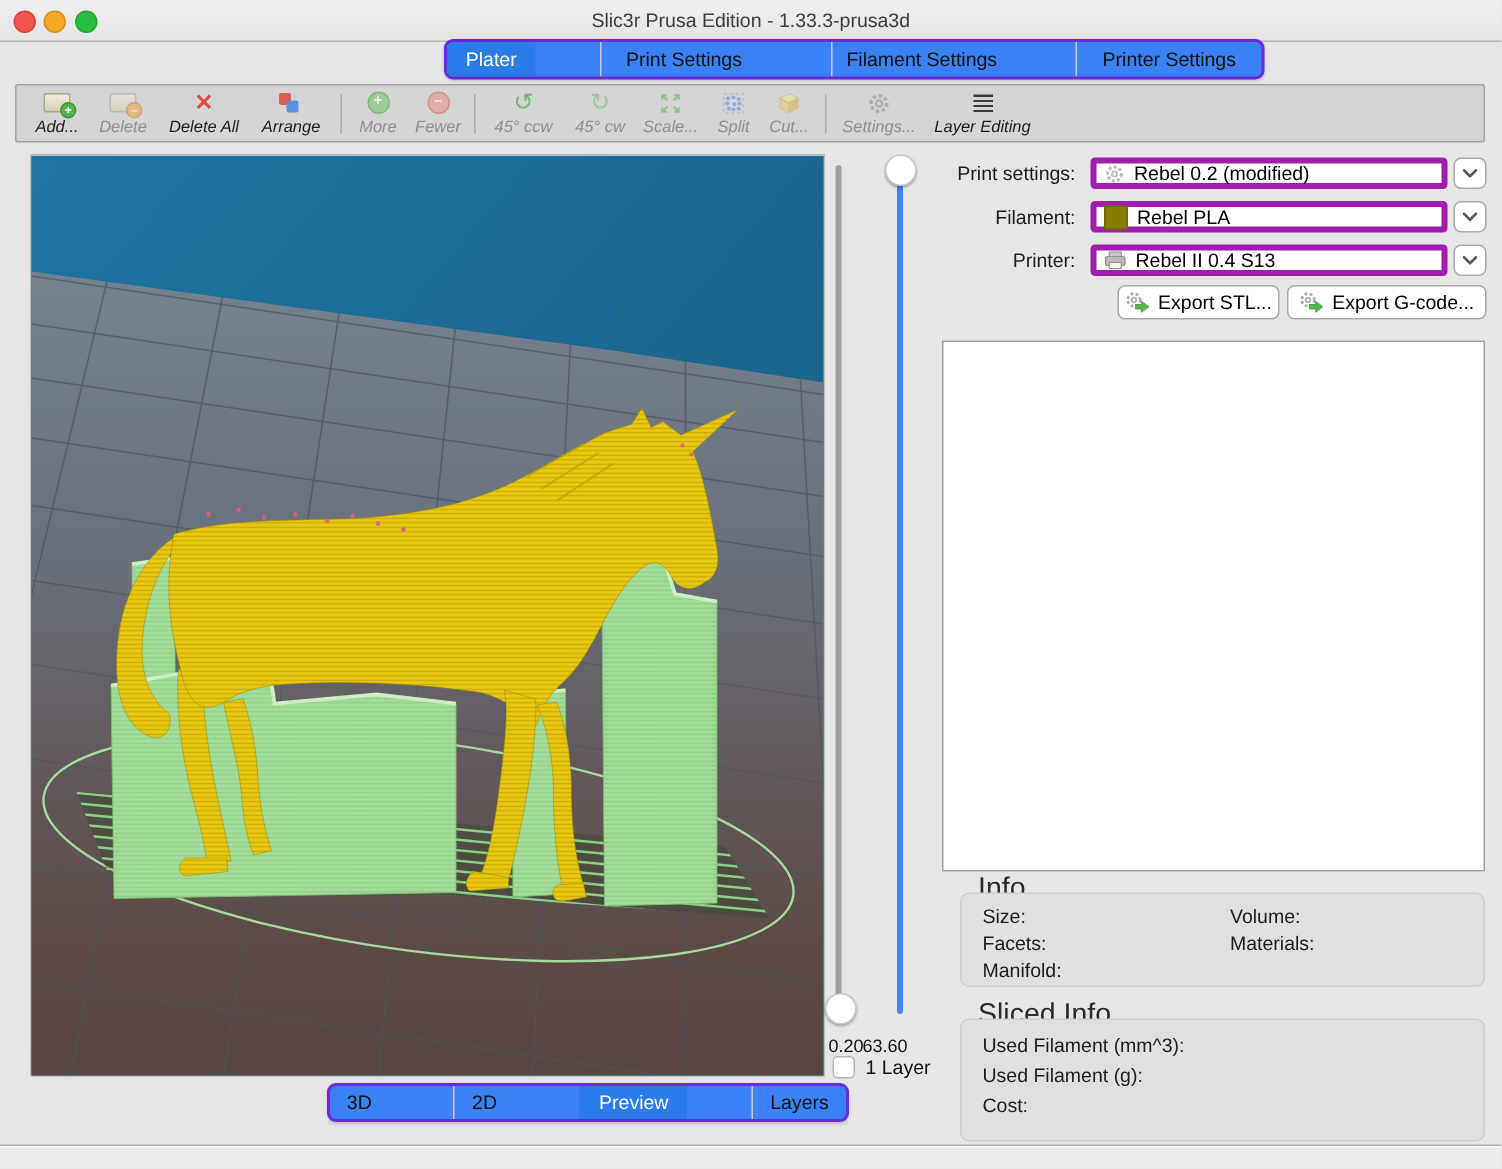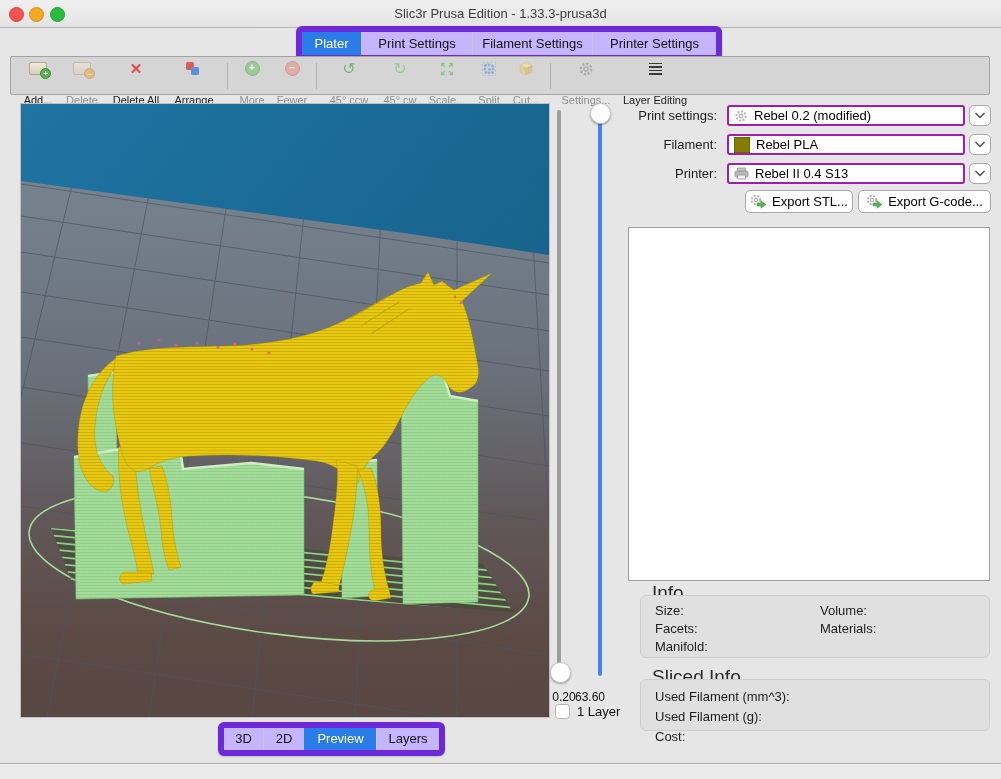--- a/index.html
+++ b/index.html
@@ -8,50 +8,50 @@
   .abs{position:absolute;}
   
   .titlebar{left:0;top:0;width:1001px;height:27px;background:linear-gradient(#efefef,#e4e4e4);
             border-bottom:1px solid #b5b5b5;}
   .title{width:100%;text-align:center;line-height:27px;font-size:13px;color:#3d3d3d;}
   .tl{width:13px;height:13px;border-radius:50%;top:7px;}
   .tl.red{left:9px;background:#f2544d;border:0.5px solid #d9443e;}
   .tl.yellow{left:29px;background:#f5a823;border:0.5px solid #d98f1c;}
   .tl.green{left:50px;background:#28bd41;border:0.5px solid #1fa534;}
   
-  .seg{display:flex;background:#c4b5fd;border:6px solid #6d28d9;border-radius:6px;overflow:hidden;
-       box-shadow:0 1px 2px rgba(0,0,0,.18);}
+  .seg{display:flex;background:#3b82f6;border:2px solid #6d28d9;border-radius:6px;overflow:hidden;
+       box-shadow:0 1px 2px rgba(0,0,0,.18);gap:43px;}
   .seg .s{font-size:13px;color:#111;text-align:center;border-left:1px solid #c9c9c9;cursor:default;}
   .seg .s:first-child{border-left:none;}
   .seg .s.sel{background:#2a7de9;color:#fff;border-left-color:#2a7de9;}
   
   .toolbar{left:10px;top:56px;width:978px;height:37px;background:#d5d5d5;
            border:1px solid #a3a3a3;border-radius:2px;}
   .titem{position:absolute;top:2px;text-align:center;}
   .titem .ic{height:19px;display:flex;align-items:center;justify-content:center;}
-  .titem .lb{font-size:11px;color:#1d1d1d;white-space:nowrap;margin-top:16px;}
+  .titem .lb{font-size:11px;color:#1d1d1d;white-space:nowrap;margin-top:1px;font-style:italic;}
   .titem.dis .lb{color:#8f8f8f;}
   .tsep{position:absolute;top:6px;width:1px;height:26px;background:#aeaeae;}
   .boxic{width:16px;height:11px;background:linear-gradient(#f1ebdb,#d8cfba);
          border:1px solid #b1a78c;border-radius:2px;position:relative;}
   .badge{position:absolute;right:-5px;bottom:-5px;width:9px;height:9px;border-radius:50%;
          color:#fff;font:bold 8px/9px "Liberation Sans",sans-serif;text-align:center;}
   .badge.g{background:#58b14c;border:1px solid #3f9036;}
   .badge.o{background:#e8a33d;border:1px solid #c4841f;}
   .xic{font:bold 15px/15px "Liberation Sans",sans-serif;color:#e04a42;}
   .cube{width:8px;height:8px;border-radius:1.5px;position:absolute;}
   .circ{width:13px;height:13px;border-radius:50%;color:#fff;opacity:.7;
         font:bold 10px/12px "Liberation Sans",sans-serif;text-align:center;}
   .circ.g{background:#83c87e;border:1px solid #62a95e;}
   .circ.r{background:#e89a94;border:1px solid #cc7a73;}
   .rot{font-size:16px;line-height:16px;opacity:.8;}
   .bars{width:13px;height:12px;background:repeating-linear-gradient(#3a3a3a 0 1.5px,transparent 1.5px 3.5px);}
   
   .rlabel{font-size:13px;color:#1c1c1c;text-align:right;line-height:21px;}
-  .combo{background:#fff;border:2px solid #a21caf;border-radius:3px;height:21px;
+  .combo{background:#fff;border:4px solid #a21caf;border-radius:3px;height:21px;
          display:flex;align-items:center;padding-left:5px;box-sizing:border-box;font-size:13px;color:#000;}
   .combo .ctext{margin-left:6px;white-space:nowrap;}
   .chevbtn{width:22px;height:21px;background:#fff;border:1px solid #a9a9a9;border-radius:5px;
            display:flex;align-items:center;justify-content:center;box-sizing:border-box;}
   .pbtn{height:23px;background:#fff;border:1px solid #a9a9a9;border-radius:5px;display:flex;
         align-items:center;justify-content:center;font-size:13px;color:#000;box-sizing:border-box;gap:5px;}
   .swatch{width:14px;height:14px;background:#857d00;border:1px solid #6d6600;}
   .listbox{left:628px;top:227px;width:362px;height:354px;background:#fff;border:1px solid #9e9e9e;box-sizing:border-box;}
   .lhead{position:relative;height:15px;border-bottom:1px solid #e6e6e6;font-size:12px;color:#222;}
   .lhsep{position:absolute;top:2px;width:1px;height:11px;background:#cfcfcf;}
@@ -375,20 +375,20 @@
 <div class="abs glabel" style="left:652px;top:582px;">Info</div>
 <div class="abs groupbox" style="left:640px;top:595px;height:63px;">
   <span class="gfield" style="left:14px;top:7px;">Size:</span>
   <span class="gfield" style="left:14px;top:25px;">Facets:</span>
   <span class="gfield" style="left:14px;top:43px;">Manifold:</span>
   <span class="gfield" style="left:179px;top:7px;">Volume:</span>
   <span class="gfield" style="left:179px;top:25px;">Materials:</span>
 </div>
 
 <div class="abs glabel" style="left:652px;top:666px;">Sliced Info</div>
-<div class="abs groupbox" style="left:640px;top:679px;height:52px;padding-left:28px;">
+<div class="abs groupbox" style="left:640px;top:679px;height:82px;padding-left:28px;">
   <span class="gfield" style="left:14px;top:9px;">Used Filament (mm^3):</span>
   <span class="gfield" style="left:14px;top:29px;">Used Filament (g):</span>
   <span class="gfield" style="left:14px;top:49px;">Cost:</span>
 </div>
 
 <div class="abs statusline"></div>
 <div class="abs statusbar"></div>
 
 </body></html>

